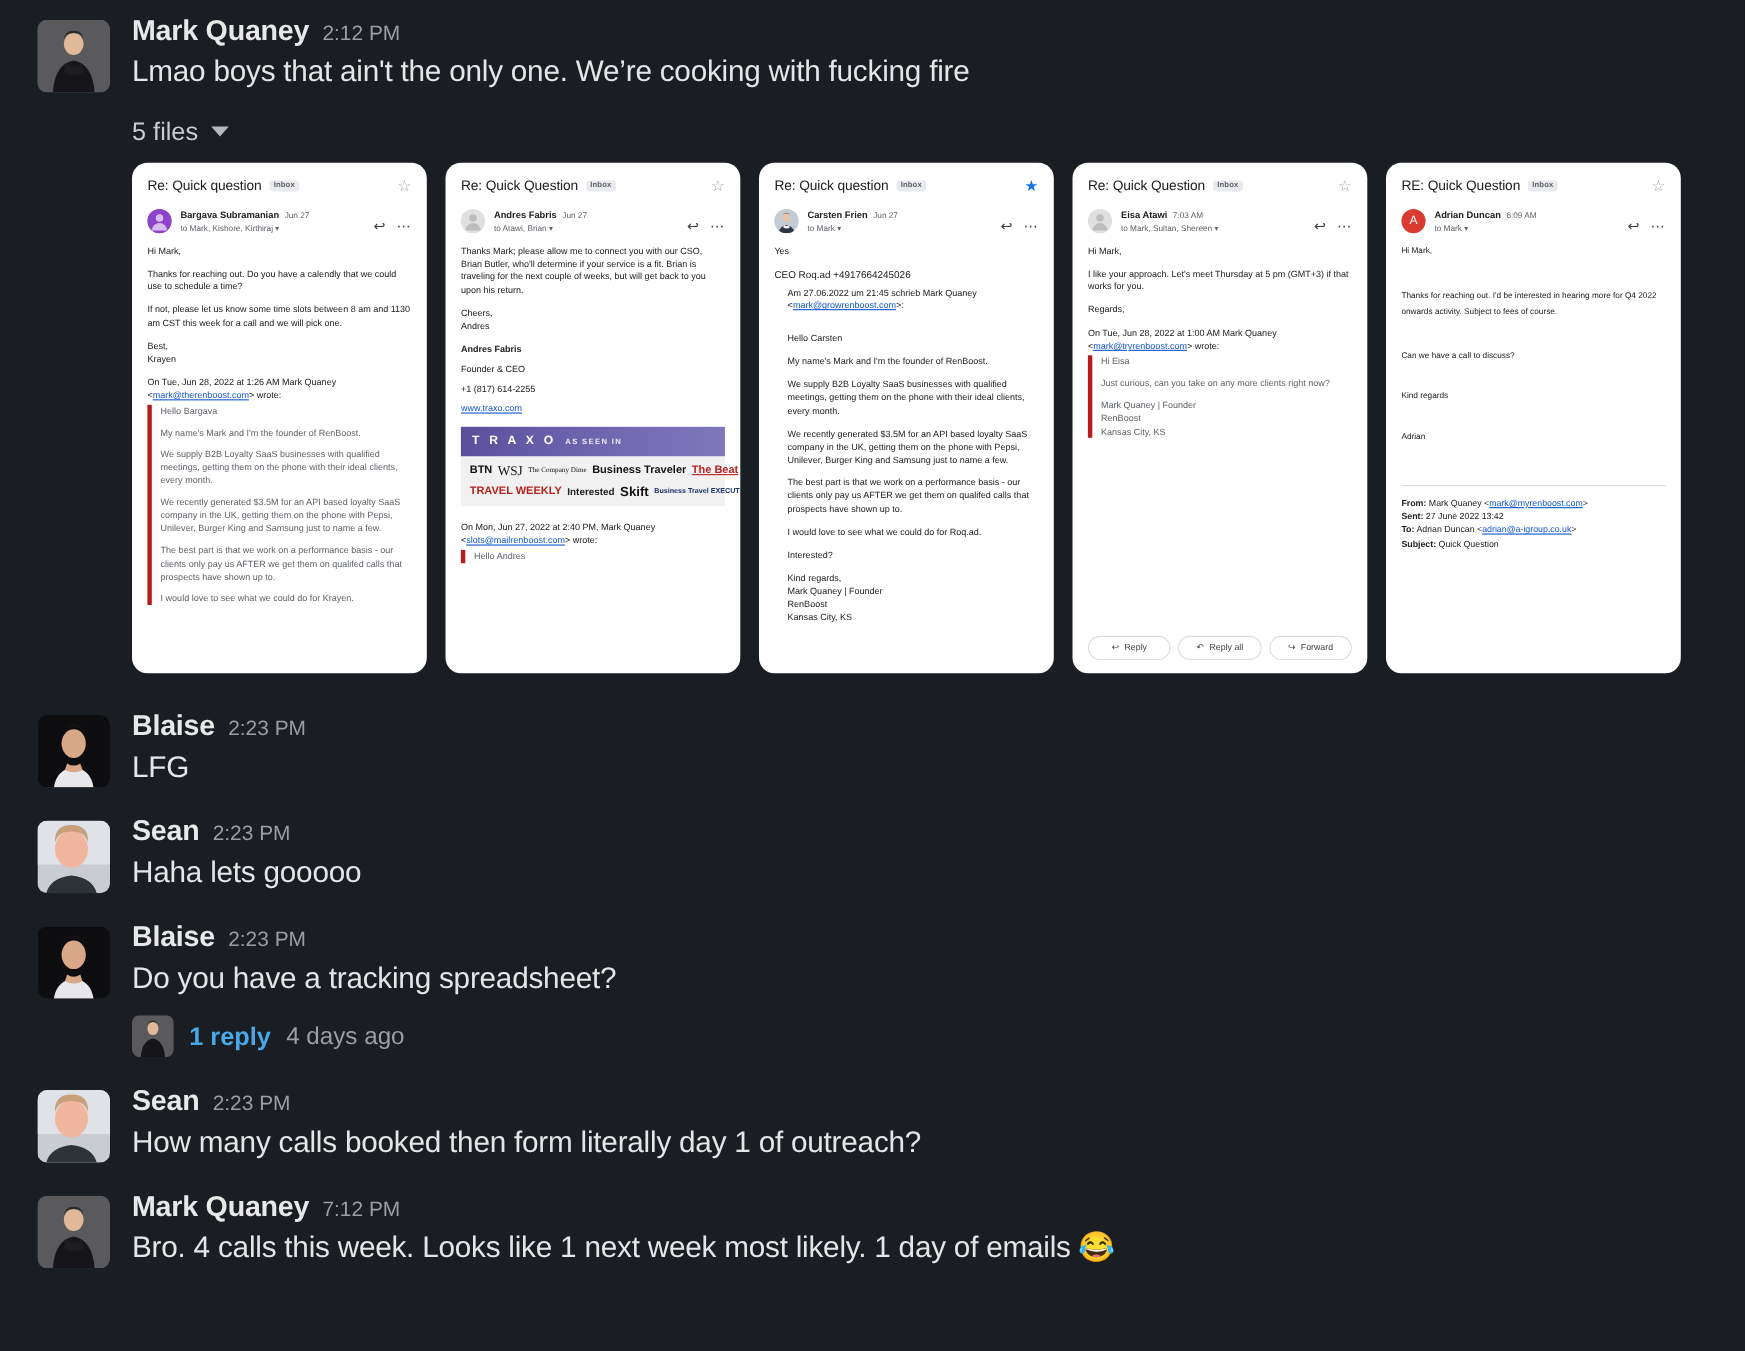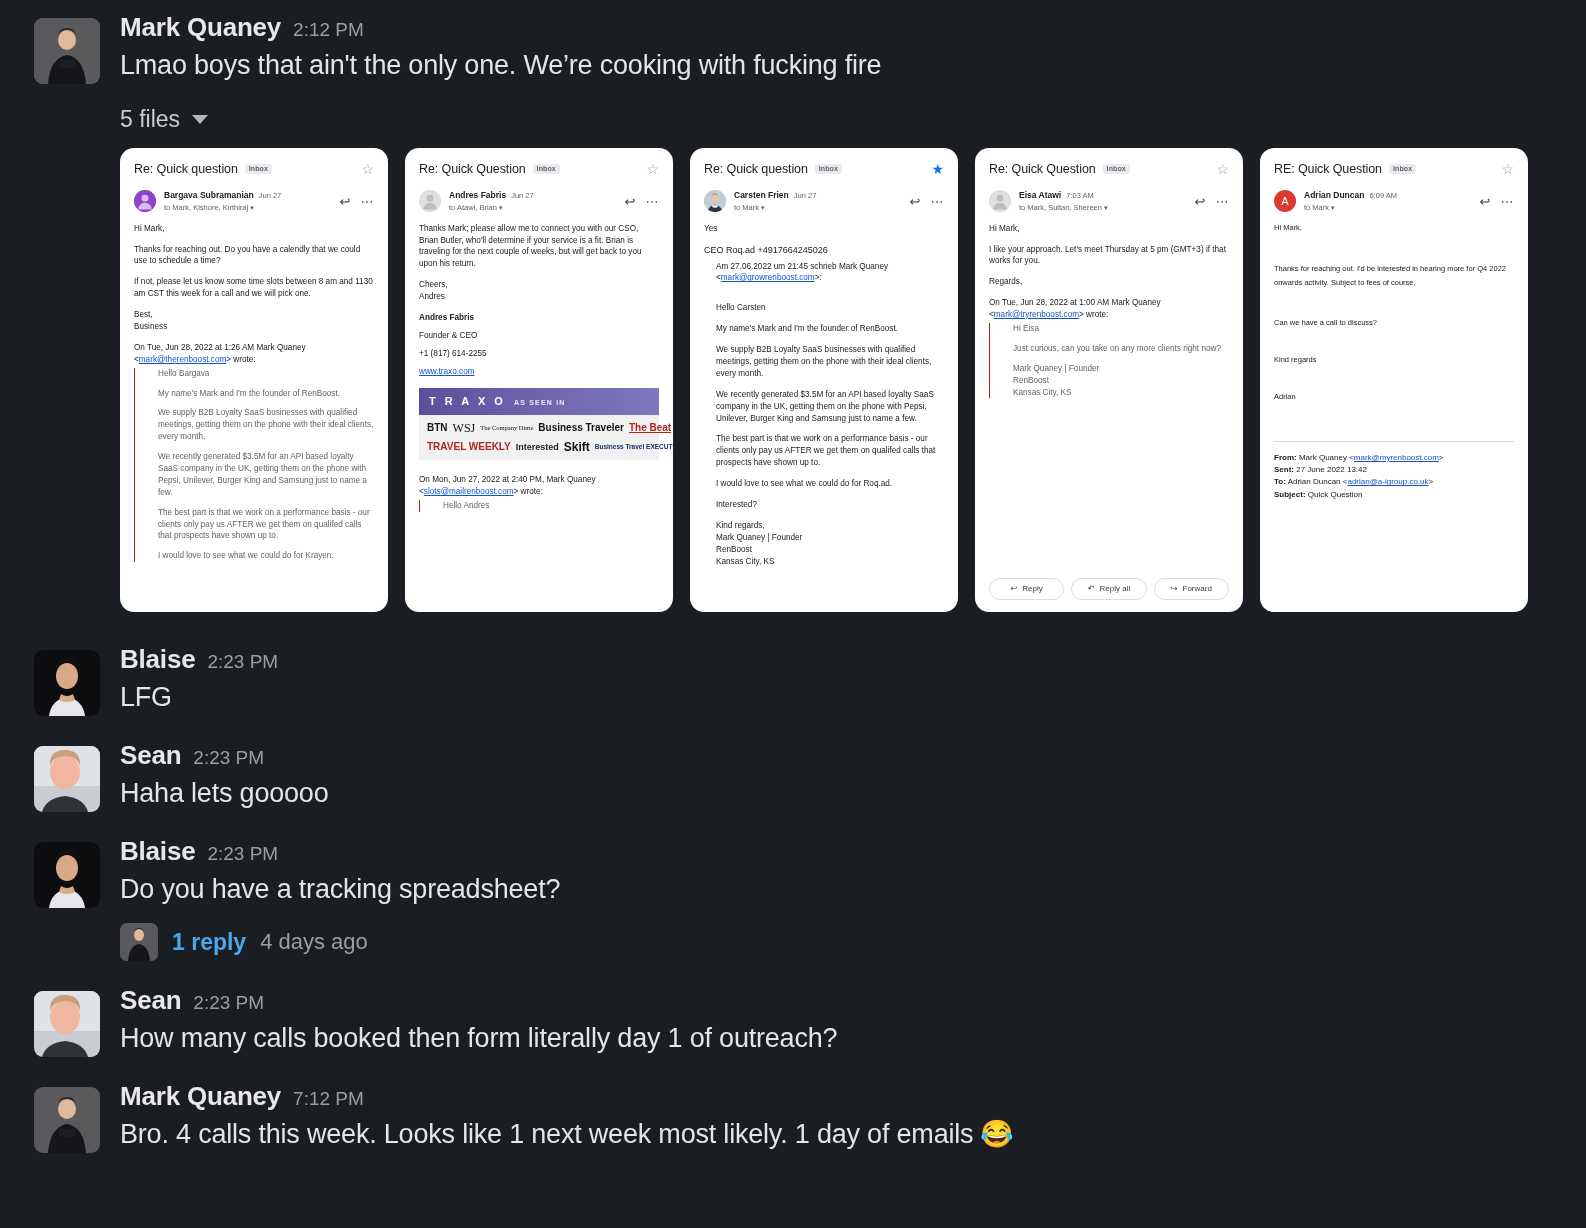--- a/index.html
+++ b/index.html
@@ -57,21 +57,21 @@
   .card-subject {
     font-size: 12.5px; color: #202124; letter-spacing: -0.1px; white-space: nowrap;
   }
   .inbox-chip {
     font-size: 7px; background: #e8eaed; color: #5f6368;
     padding: 1.5px 4px; border-radius: 3px; font-weight: 600; letter-spacing: 0.1px;
   }
   .star { margin-left: auto; font-size: 14px; color: #9aa0a6; line-height: 1; }
   .star.filled { color: #1a73e8; }
 
-  .sender-row { display: flex; align-items: center; gap: 8px; margin-top: 14px; }
+  .sender-row { display: flex; align-items: flex-end; gap: 8px; margin-top: 14px; }
   .sender-av {
     width: 22px; height: 22px; border-radius: 50%; flex: 0 0 22px;
     overflow: hidden; display:flex; align-items:center; justify-content:center;
     font-size: 11px; color:#fff; font-weight: 500;
   }
   .sender-av.grey { background: #e0e0e0; }
   .sender-av.purple { background: #8e44c9; }
   .sender-av.red { background: #d93b30; }
   .sender-av.photo { background: #b9c6cf; }
   .sender-av svg { width: 100%; height: 100%; display:block; }
@@ -83,21 +83,21 @@
   .sender-to .dd { font-size: 7px; }
   .hdr-actions { display: flex; align-items: center; gap: 10px; padding-top: 2px; }
   .ic { color: #3c4043; line-height: 1; }
   .ic.reply { font-size: 13px; }
   .ic.dots { font-size: 13px; letter-spacing: 0.5px; }
 
   .body { margin-top: 11px; font-size: 8.2px; line-height: 1.45; color: #202124; }
   .body p { margin: 0 0 9px 0; }
   .body a { color: #1155cc; text-decoration: underline; }
   .quote {
-    border-left: 1px solid #b91c1c; padding-left: 23px; margin-top: 2px;
+    border-left: 4px solid #b91c1c; padding-left: 8px; margin-top: 2px;
     color: #5f6368;
   }
   .quote p { margin: 0 0 8px 0; }
   .sig-name { font-weight: bold; font-size: 8.2px; margin-bottom: 6px; }
   .sig-line { font-size: 8.2px; margin-bottom: 6px; }
 
   
   .traxo { width: 100%; margin: 10px 0 14px 0; border: 0; }
   .traxo-top {
     background: linear-gradient(90deg,#5b4f9c,#6d63ad 45%,#7f78bc);
@@ -197,21 +197,21 @@
                 <div class="hdr-actions">
                   <span class="ic reply">↩</span>
                   <span class="ic dots">⋯</span>
                 </div>
               </div>
               <div class="body">
                 <p>Hi Mark,</p>
                 <p>Thanks for reaching out. Do you have a calendly that we could use to schedule a time?</p>
                 <p>If not, please let us know some time slots between 8 am and 1130 am CST this week for a call and we will pick one.</p>
                 <p style="margin-bottom:0">Best,</p>
-                <p>Business</p>
+                <p>Krayen</p>
                 <p style="margin-bottom:2px"><span>On Tue, Jun 28, 2022 at 1:26 AM Mark Quaney</span><br>&lt;<a href="#">mark@therenboost.com</a><span>&gt; wrote:</span></p>
                 <div class="quote">
                   <p>Hello Bargava</p>
                   <p>My name's Mark and I'm the founder of RenBoost.</p>
                   <p>We supply B2B Loyalty SaaS businesses with qualified meetings, getting them on the phone with their ideal clients, every month.</p>
                   <p>We recently generated $3.5M for an API based loyalty SaaS company in the UK, getting them on the phone with Pepsi, Unilever, Burger King and Samsung just to name a few.</p>
                   <p>The best part is that we work on a performance basis - our clients only pay us AFTER we get them on qualifed calls that prospects have shown up to.</p>
                   <p>I would love to see what we could do for Krayen.</p>
                 </div>
               </div>

